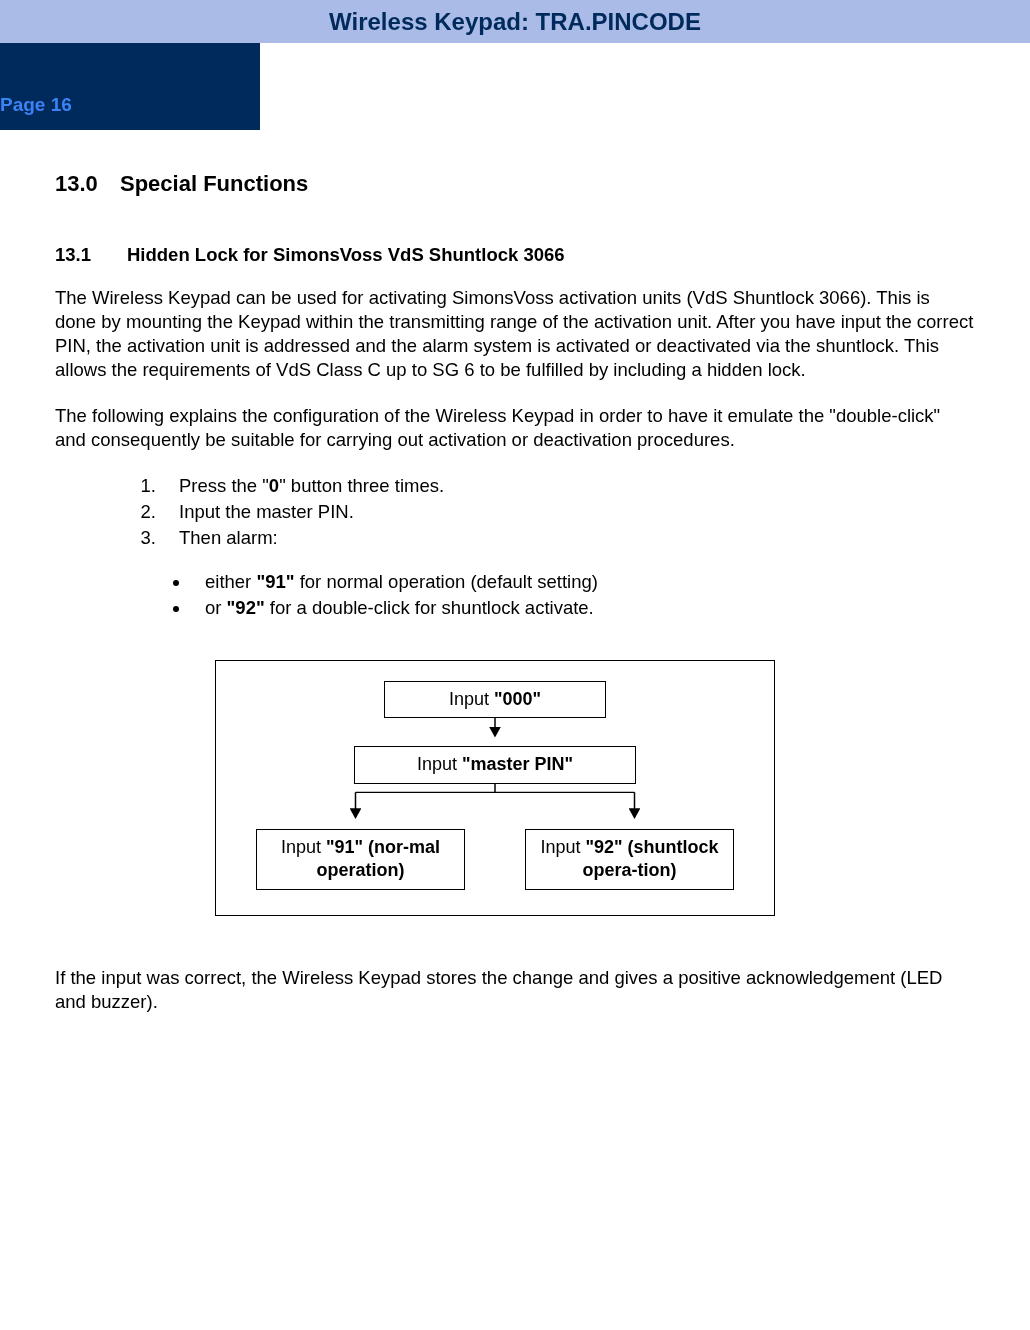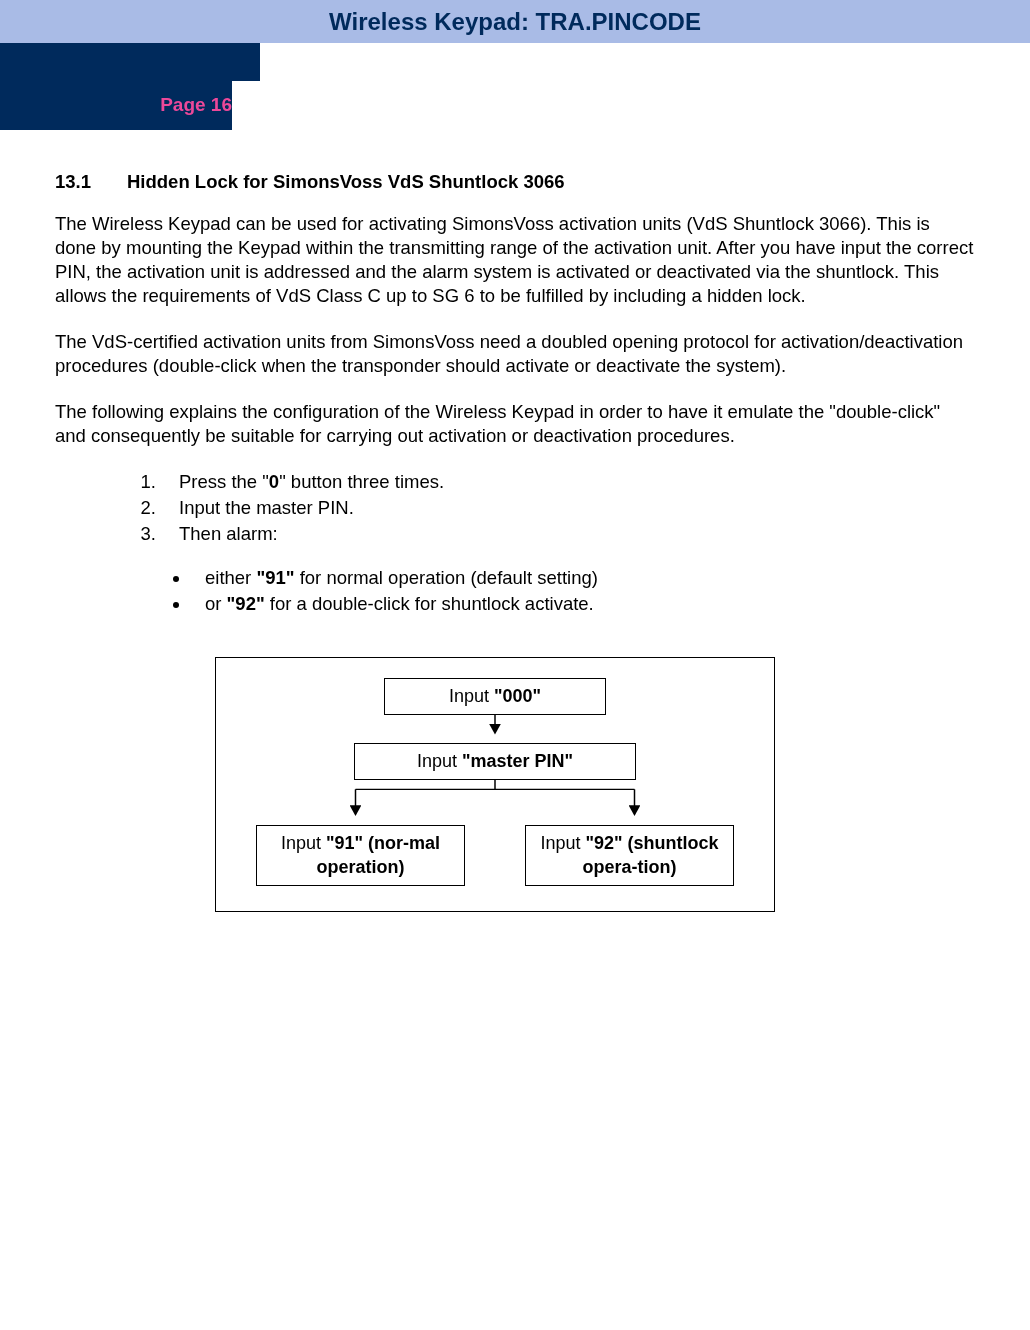--- a/index.html
+++ b/index.html
@@ -19,25 +19,25 @@
     text-align: center;
     padding: 6px 0;
   }
   .nav-strip {
     background: #002a5c;
     height: 38px;
     width: 260px;
   }
   .page-bar {
     background: #002a5c;
-    color: #ec4899;
+    color: #3b82f6;
     font-weight: bold;
     padding: 12px 0;
-    width: 232px;
-    text-align: right;
+    width: 260px;
+    text-align: left;
     font-size: 19px;
   }
   .content {
     padding: 40px 55px 30px 55px;
   }
   .section-heading {
     font-weight: bold;
     font-size: 22px;
     margin-bottom: 45px;
   }
@@ -116,27 +116,29 @@
 </style>
 </head>
 <body>
 
 <div class="title-bar">Wireless Keypad: TRA.PINCODE</div>
 <div class="nav-strip"></div>
 <div class="page-bar">Page 16</div>
 
 <div class="content">
 
+  <div class="section-heading">
+    <span class="num">13.0</span><span>Special Functions</span>
+  </div>
 
   <div class="subsection">
     <span class="subnum">13.1</span><span>Hidden Lock for SimonsVoss VdS Shuntlock 3066</span>
   </div>
 
   <div class="body-block">The Wireless Keypad can be used for activating SimonsVoss activation units (VdS Shuntlock 3066). This is done by mounting the Keypad within the transmitting range of the activation unit. After you have input the correct PIN, the activation unit is addressed and the alarm system is activated or deactivated via the shuntlock. This allows the requirements of VdS Class C up to SG 6 to be fulfilled by including a hidden lock.</div>
-  <div class="body-block">The VdS-certified activation units from SimonsVoss need a doubled opening protocol for activation/deactivation procedures (double-click when the transponder should activate or deactivate the system).</div>
   <div class="body-block">The following explains the configuration of the Wireless Keypad in order to have it emulate the "double-click" and consequently be suitable for carrying out activation or deactivation procedures.</div>
 
   <ol class="steps">
     <li>
       <span>Press the "</span><span class="bold">0</span><span>" button three times.</span>
     </li>
     <li>Input the master PIN.</li>
     <li>Then alarm:</li>
   </ol>
 
@@ -176,14 +178,15 @@
     <div class="d-bottom">
       <div class="d-box">
         <span>Input </span><span class="bold">"91" (nor-mal operation)</span>
       </div>
       <div class="d-box">
         <span>Input </span><span class="bold">"92" (shuntlock opera-tion)</span>
       </div>
     </div>
   </div>
 
+  <div class="body-block">If the input was correct, the Wireless Keypad stores the change and gives a positive acknowledgement (LED and buzzer).</div>
 
 </div>
 
 </body></html>

